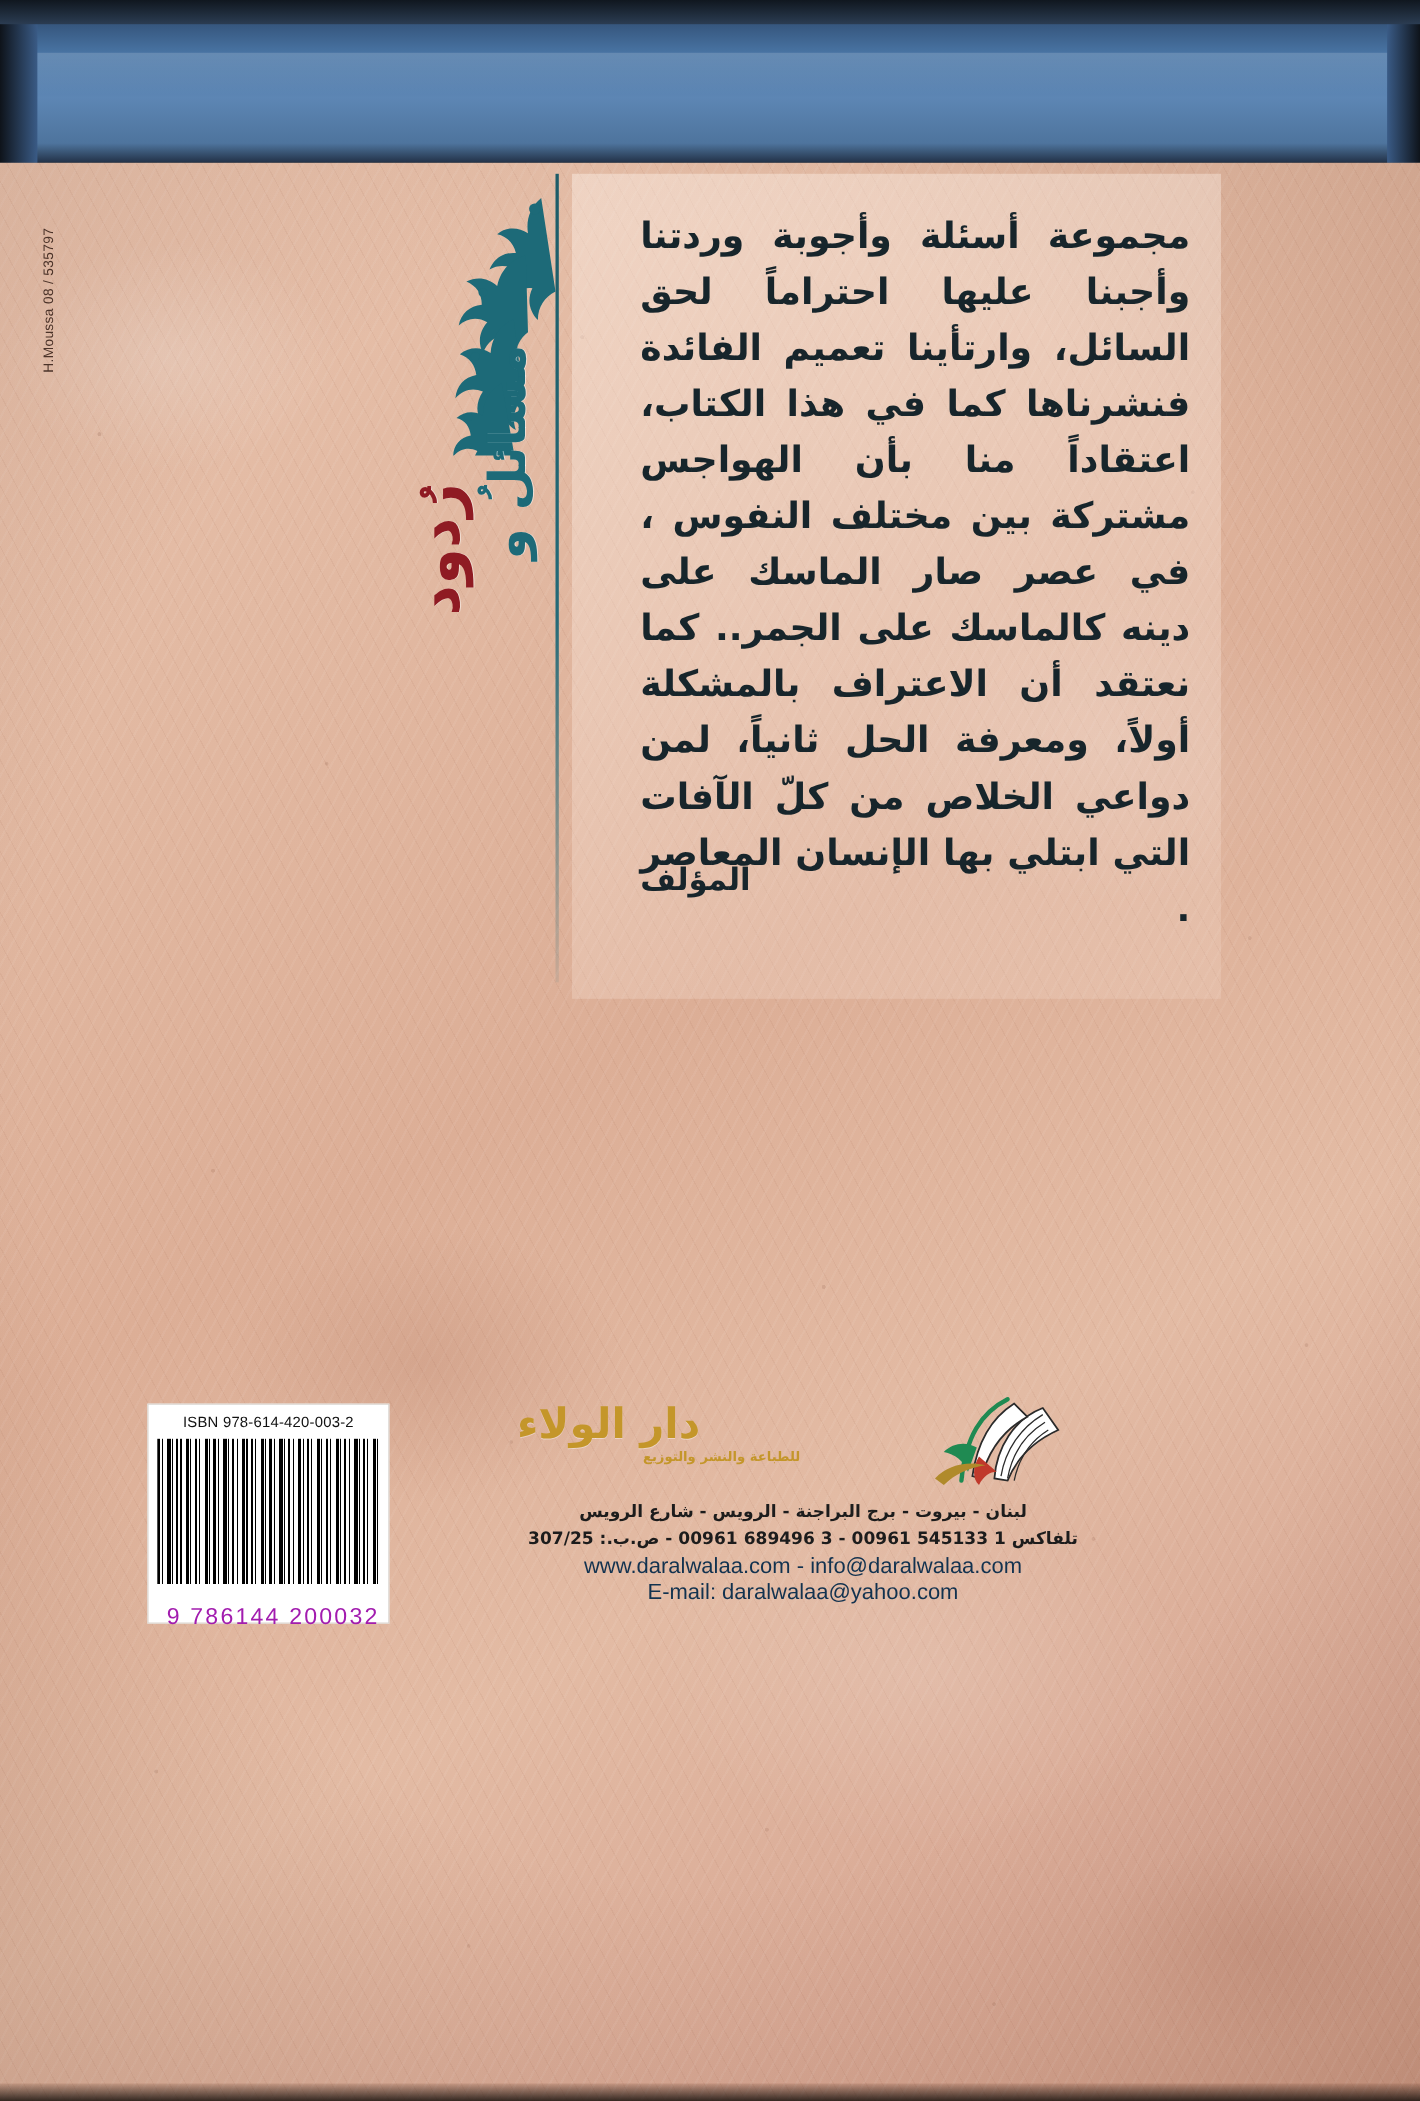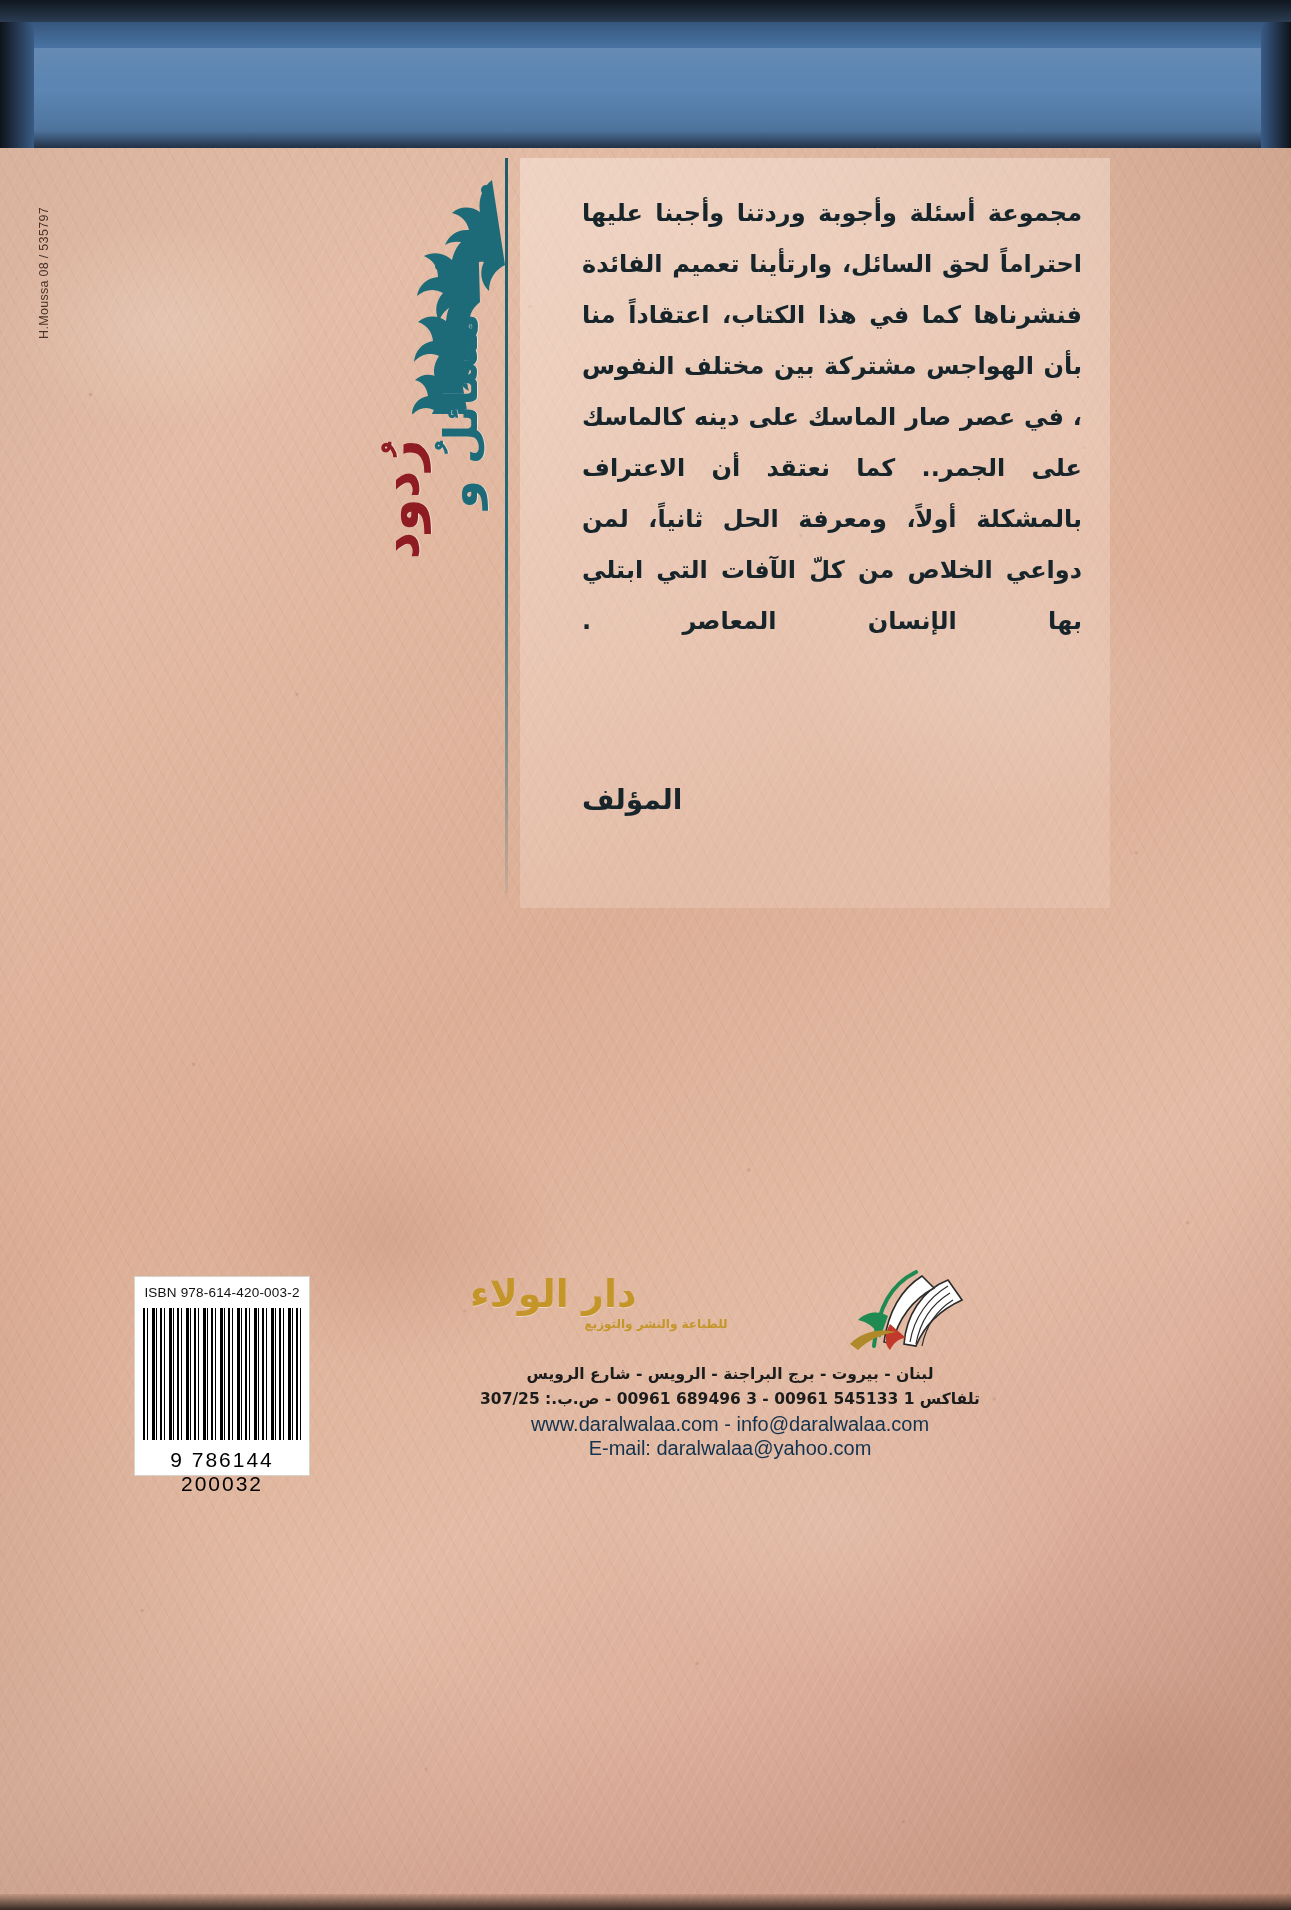--- a/index.html
+++ b/index.html
@@ -111,21 +111,21 @@
     position: absolute;
     right: 28px;
     top: 30px;
     width: 500px;
     direction: rtl;
     text-align: justify;
     text-align-last: justify;
     color: #17252b;
     font-family: "DejaVu Sans", sans-serif;
     font-weight: 700;
-    font-size: 24px;
+    font-size: 33px;
     line-height: 51px;
     letter-spacing: -0.2px;
     margin-left: 36px;
   }
   .blurb-signature {
     position: absolute;
     right: 28px;
     top: 625px;
     width: 500px;
     direction: rtl;
@@ -200,21 +200,21 @@
     color: #4a3228;
     letter-spacing: .3px;
     white-space: nowrap;
   }
 
   
   .barcode-box {
     position: absolute;
     left: 134px;
     top: 1128px;
-    width: 176px;
+    width: 220px;
     height: 200px;
     background: #ffffff;
     border: 1px solid #d8d2cc;
     padding: 6px 8px 4px 8px;
     box-sizing: border-box;
   }
   .barcode-isbn {
     font-family: "Liberation Sans", sans-serif;
     font-size: 13.5px;
     color: #111;
@@ -235,24 +235,24 @@
       #000 9px, #000 12px,
       #fff 12px, #fff 13px,
       #000 13px, #000 14px,
       #fff 14px, #fff 17px
     );
   }
   .barcode-digits {
     font-family: "Liberation Sans", sans-serif;
     font-size: 21px;
     font-weight: 400;
-    color: #000000;
-    text-align: center;
+    color: #a21caf;
+    text-align: right;
     letter-spacing: 2px;
-    margin-top: 8px;
+    margin-top: 18px;
   }
 
   
   .publisher {
     position: absolute;
     left: 470px;
     top: 1118px;
     width: 520px;
     text-align: center;
   }

